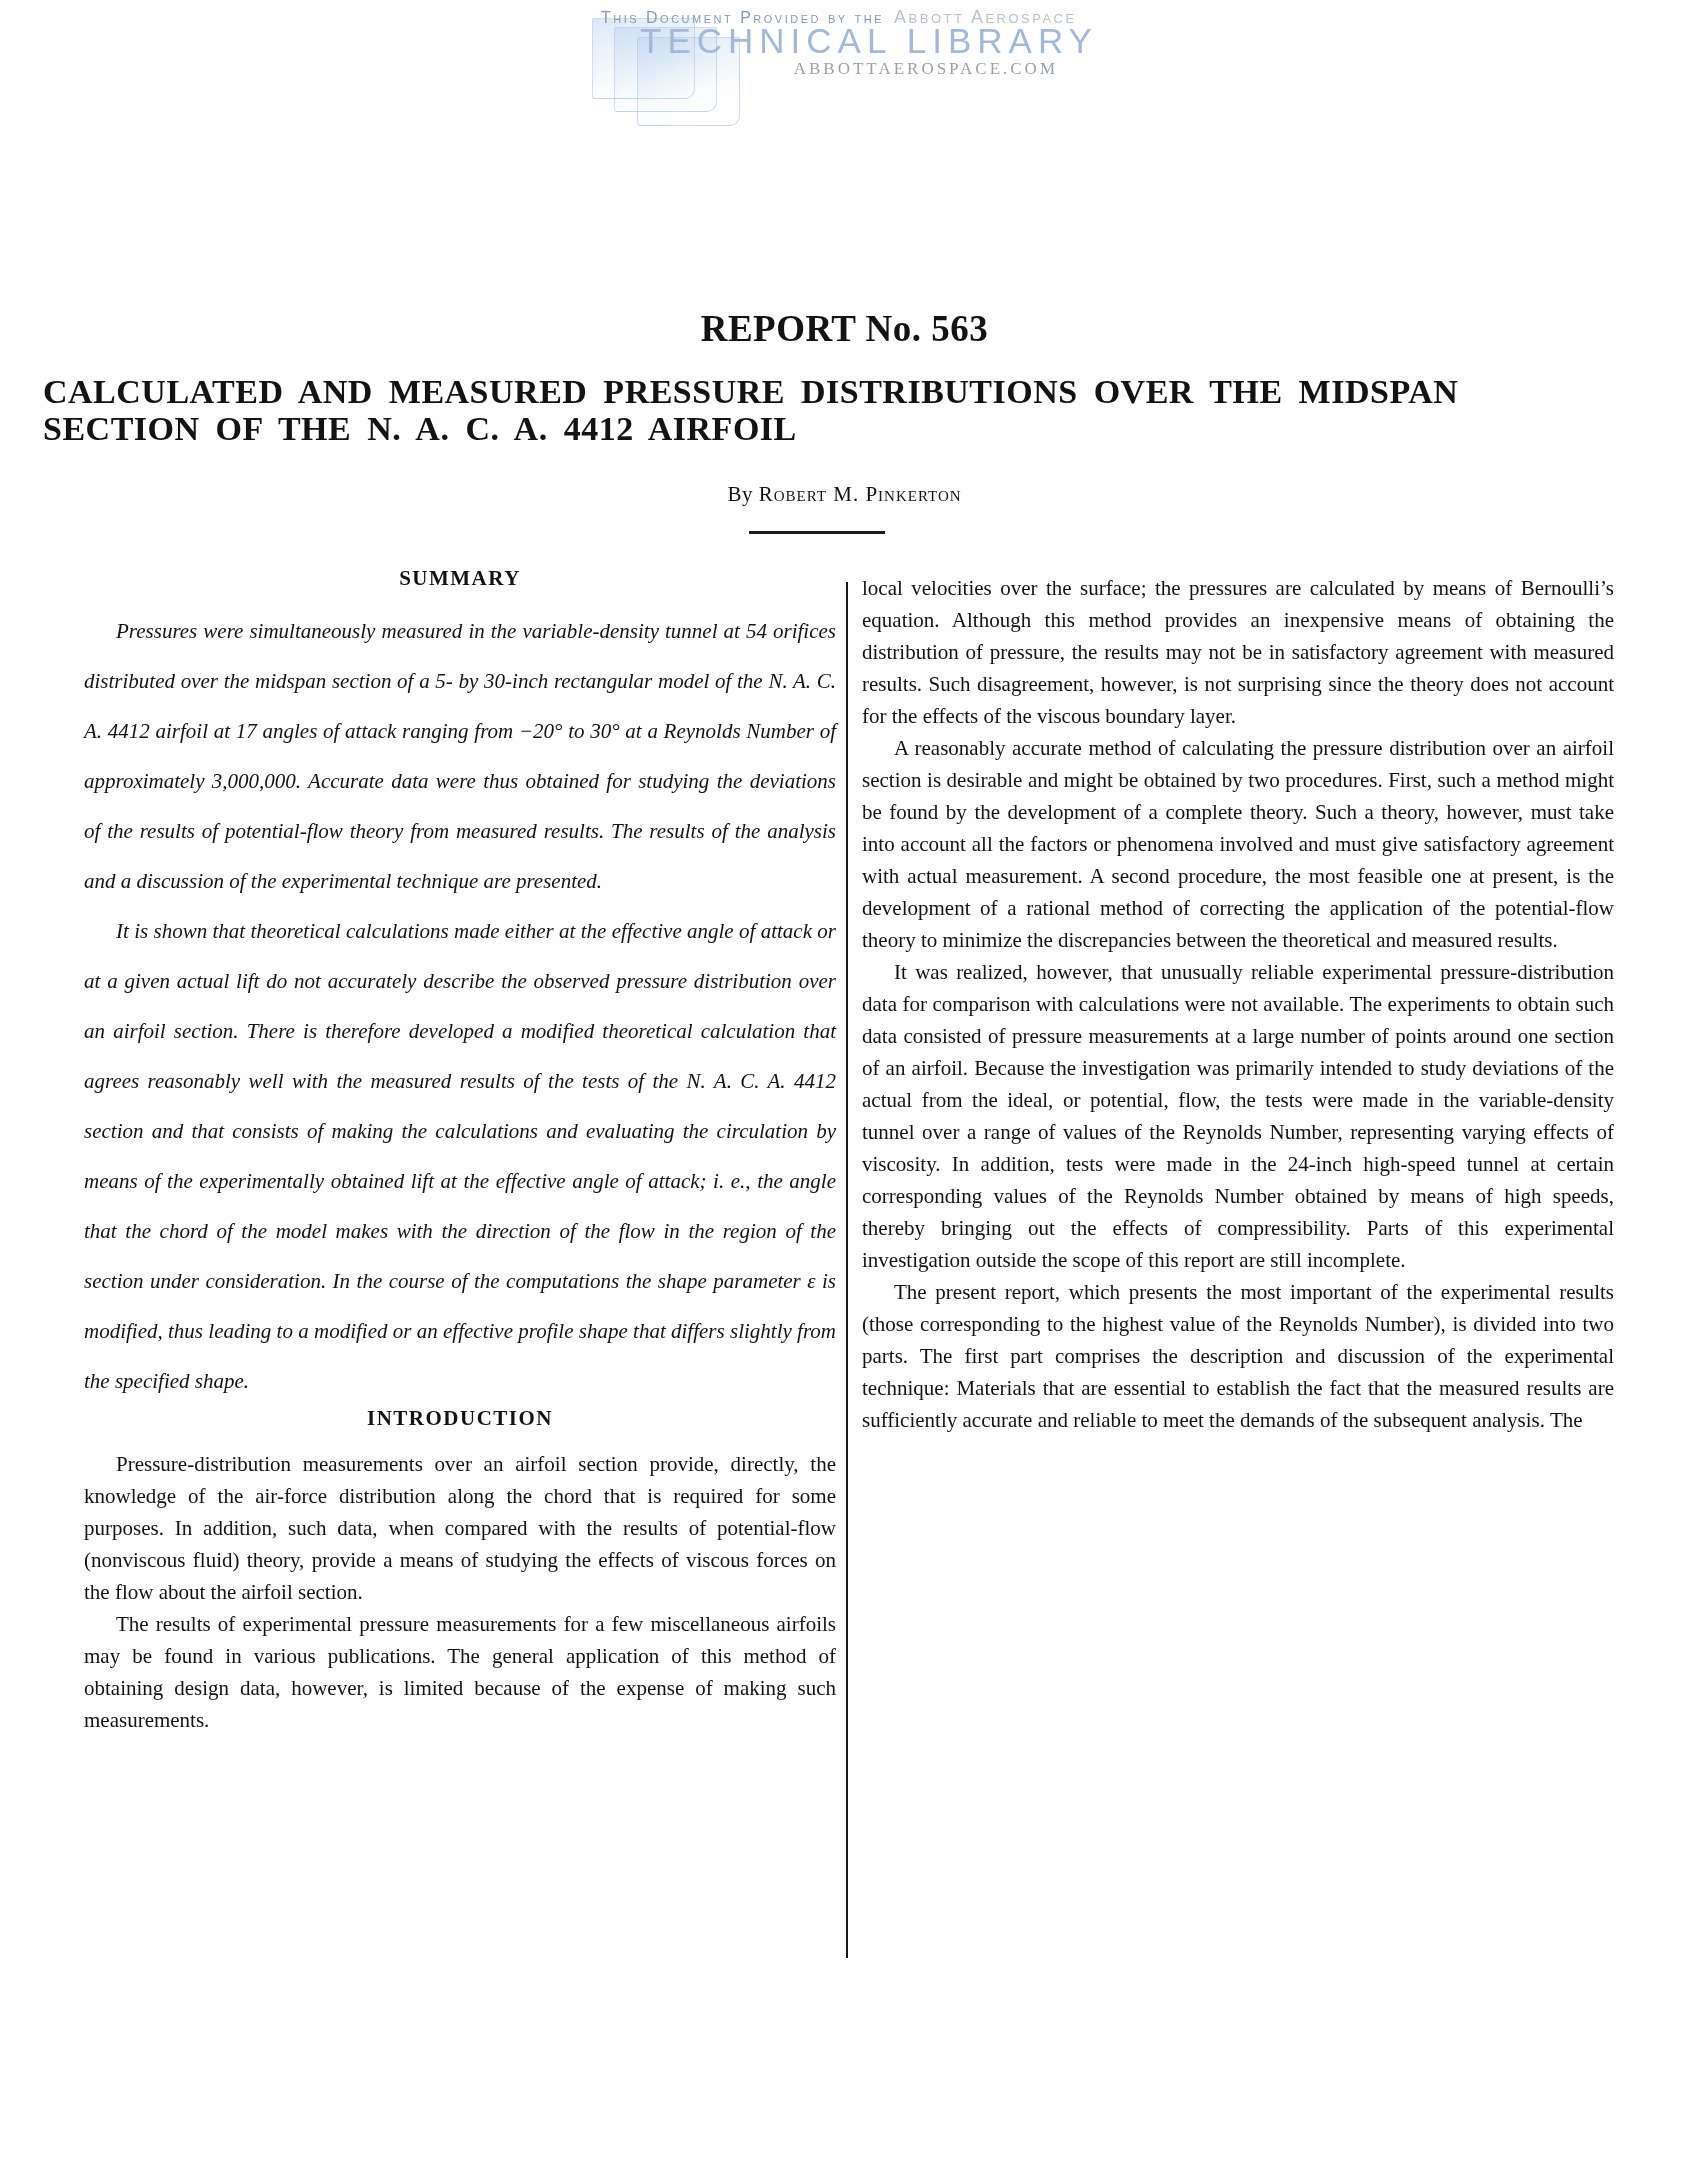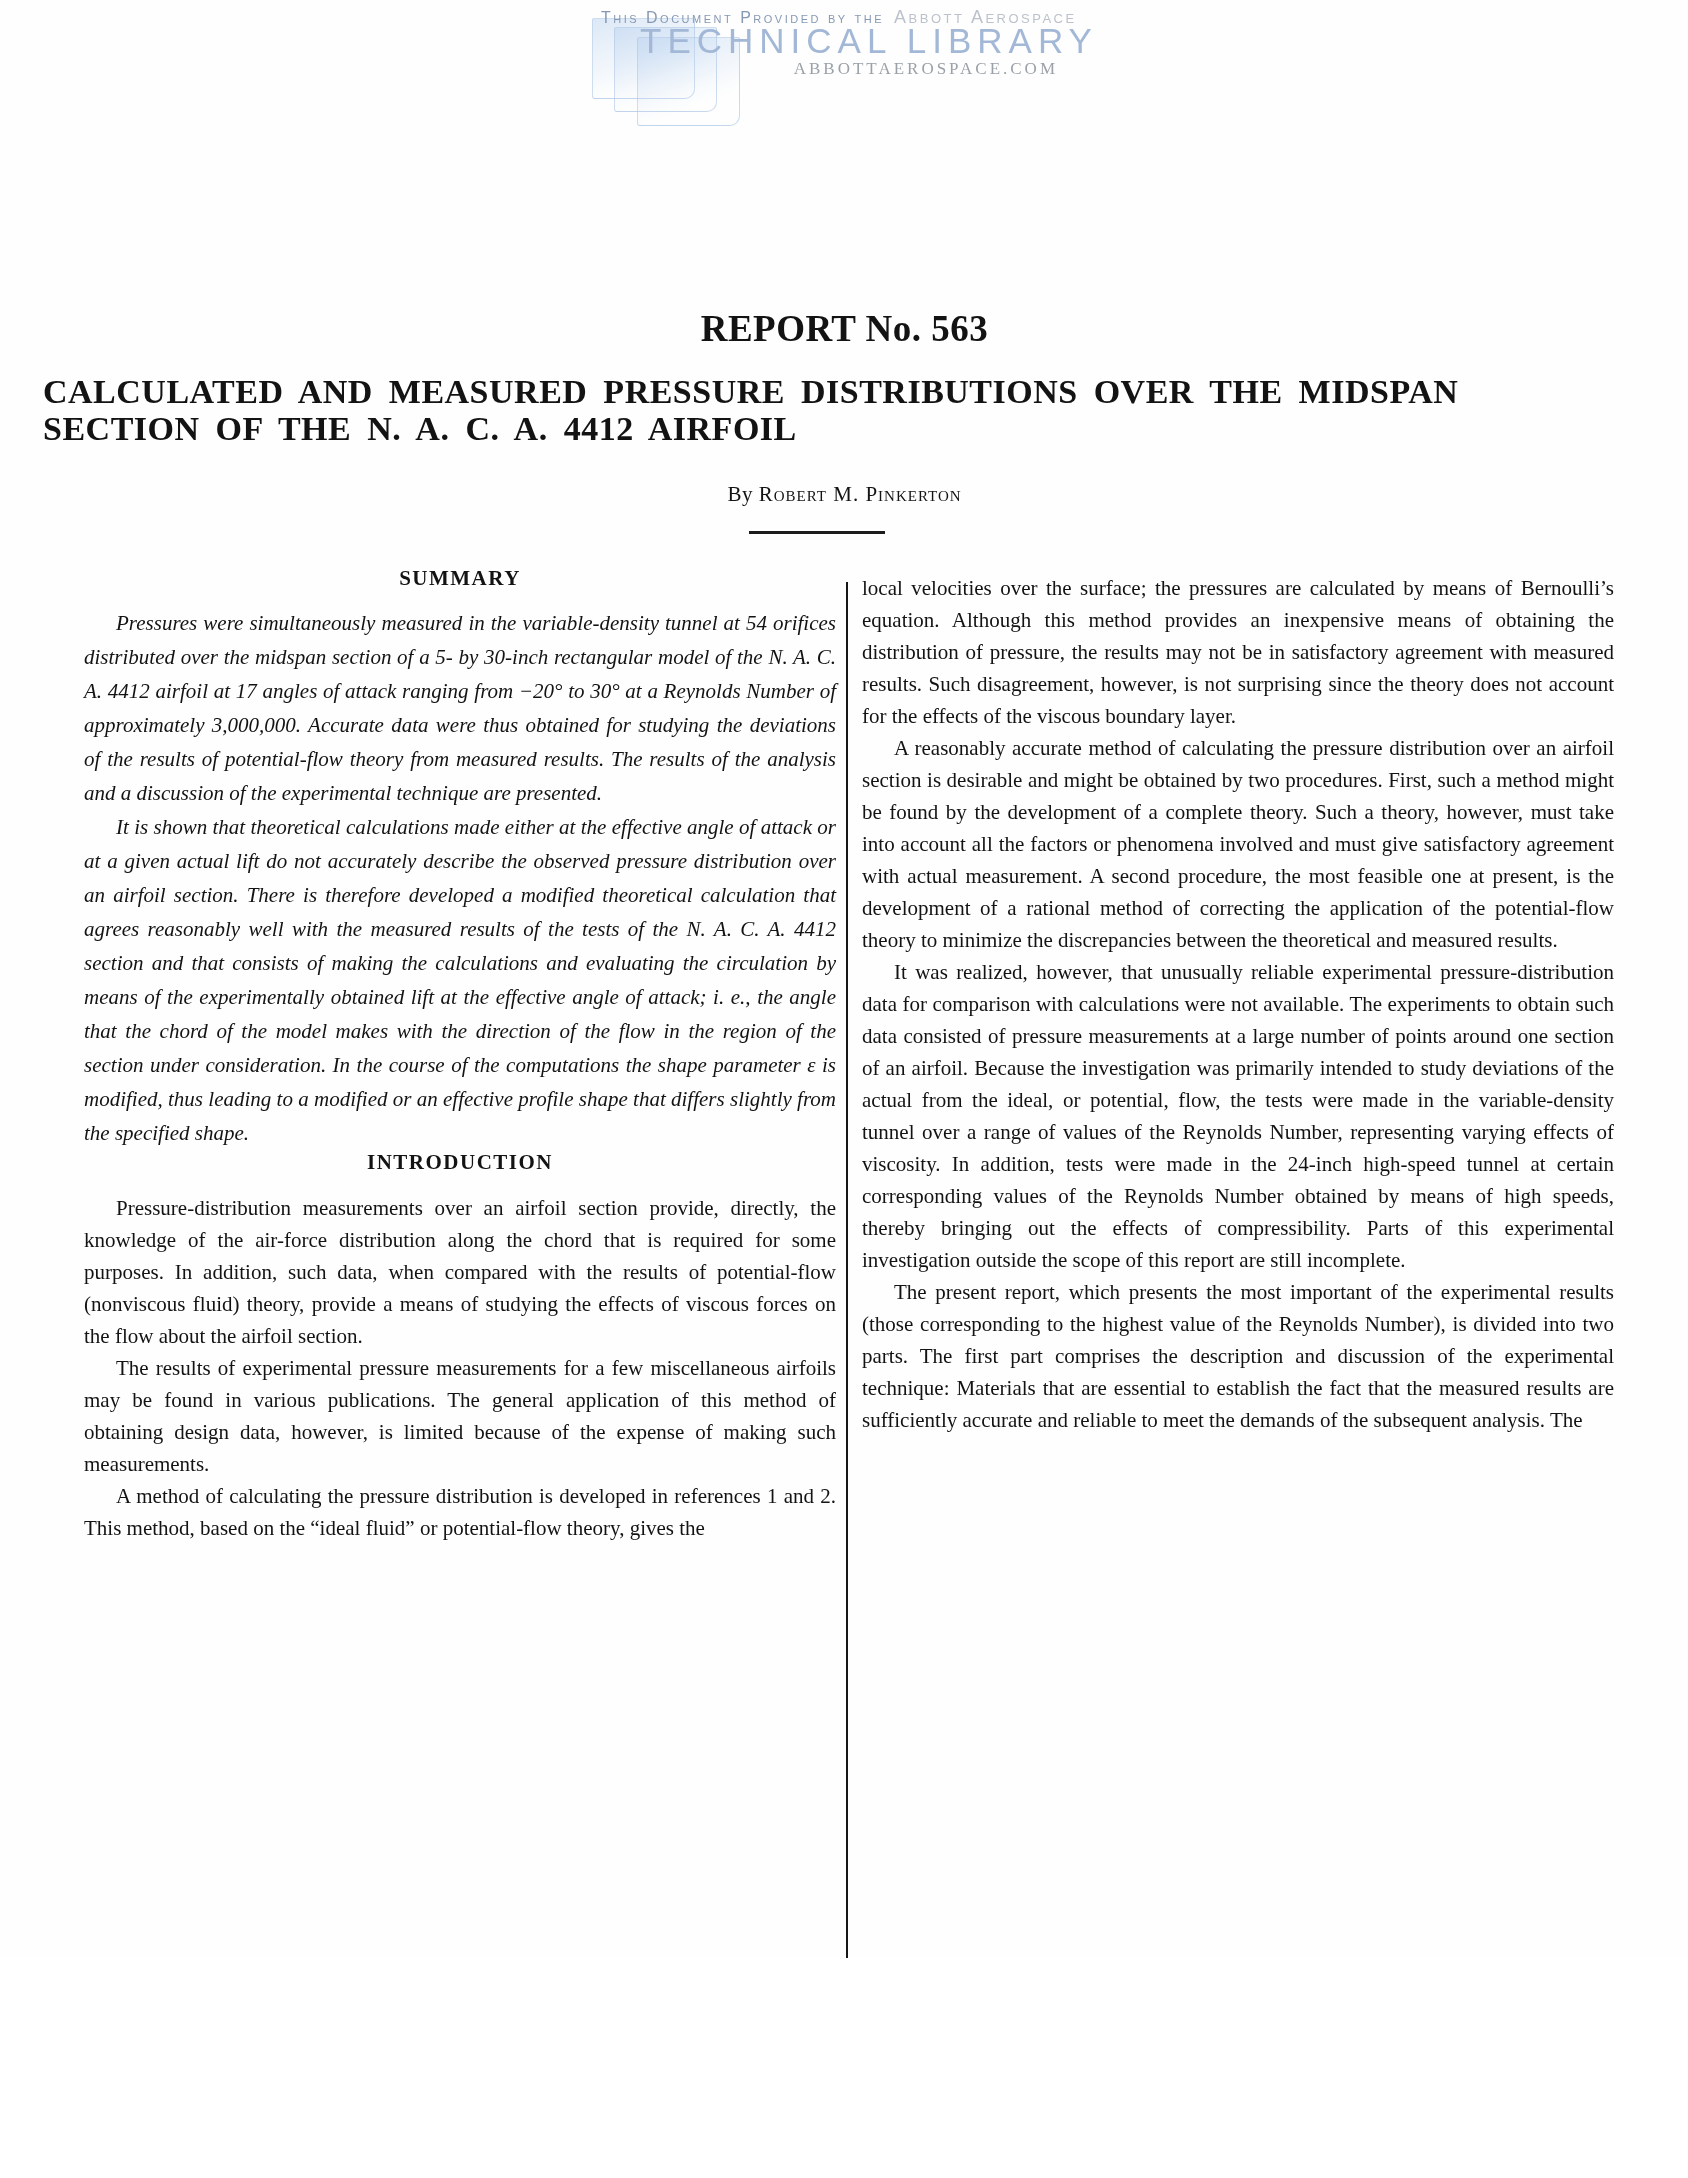--- a/index.html
+++ b/index.html
@@ -64,21 +64,21 @@
   .col-right { left:778px; top:6px; }
 
   .col h3 {
     margin:0 0 15px 0; text-align:center; font-size:21px; font-weight:bold;
     letter-spacing:1.5px; font-style:normal;
   }
   .col h3.intro { margin-bottom:17px; }
 
   .col p { margin:0; text-indent:32px; line-height:32px; }
   .col p.noindent { text-indent:0; }
-  .col p.summary { font-style:italic; line-height:34px; }
+  .col p.summary { font-style:italic; line-height:50px; }
 
   .page-number {
     position:absolute; left:1390px; top:2004px; width:79px; text-align:left;
     font-size:22px; font-weight:normal;
   }
 </style>
 </head>
 <body>
 
 <div class="page">
@@ -107,21 +107,20 @@
 
   <div class="columns">
 
     <div class="col col-left">
       <h3>SUMMARY</h3>
       <p class="summary">Pressures were simultaneously measured in the variable-density tunnel at 54 orifices distributed over the midspan section of a 5- by 30-inch rectangular model of the N. A. C. A. 4412 airfoil at 17 angles of attack ranging from −20° to 30° at a Reynolds Number of approximately 3,000,000.  Accurate data were thus obtained for studying the deviations of the results of potential-flow theory from measured results.  The results of the analysis and a discussion of the experimental technique are presented.</p>
       <p class="summary">It is shown that theoretical calculations made either at the effective angle of attack or at a given actual lift do not accurately describe the observed pressure distribution over an airfoil section.  There is therefore developed a modified theoretical calculation that agrees reasonably well with the measured results of the tests of the N. A. C. A. 4412 section and that consists of making the calculations and evaluating the circulation by means of the experimentally obtained lift at the effective angle of attack; i. e., the angle that the chord of the model makes with the direction of the flow in the region of the section under consideration.  In the course of the computations the shape parameter ε is modified, thus leading to a modified or an effective profile shape that differs slightly from the specified shape.</p>
       <h3 class="intro">INTRODUCTION</h3>
       <p>Pressure-distribution measurements over an airfoil section provide, directly, the knowledge of the air-force distribution along the chord that is required for some purposes.  In addition, such data, when compared with the results of potential-flow (nonviscous fluid) theory, provide a means of studying the effects of viscous forces on the flow about the airfoil section.</p>
       <p>The results of experimental pressure measurements for a few miscellaneous airfoils may be found in various publications.  The general application of this method of obtaining design data, however, is limited because of the expense of making such measurements.</p>
-      <p>A method of calculating the pressure distribution is developed in references 1 and 2.  This method, based on the “ideal fluid” or potential-flow theory, gives the</p>
     </div>
 
     <div class="col-divider"></div>
 
     <div class="col col-right">
       <p class="noindent">local velocities over the surface; the pressures are calculated by means of Bernoulli’s equation.  Although this method provides an inexpensive means of obtaining the distribution of pressure, the results may not be in satisfactory agreement with measured results.  Such disagreement, however, is not surprising since the theory does not account for the effects of the viscous boundary layer.</p>
       <p>A reasonably accurate method of calculating the pressure distribution over an airfoil section is desirable and might be obtained by two procedures.  First, such a method might be found by the development of a complete theory.  Such a theory, however, must take into account all the factors or phenomena involved and must give satisfactory agreement with actual measurement.  A second procedure, the most feasible one at present, is the development of a rational method of correcting the application of the potential-flow theory to minimize the discrepancies between the theoretical and measured results.</p>
       <p>It was realized, however, that unusually reliable experimental pressure-distribution data for comparison with calculations were not available.  The experiments to obtain such data consisted of pressure measurements at a large number of points around one section of an airfoil.  Because the investigation was primarily intended to study deviations of the actual from the ideal, or potential, flow, the tests were made in the variable-density tunnel over a range of values of the Reynolds Number, representing varying effects of viscosity.  In addition, tests were made in the 24-inch high-speed tunnel at certain corresponding values of the Reynolds Number obtained by means of high speeds, thereby bringing out the effects of compressibility.  Parts of this experimental investigation outside the scope of this report are still incomplete.</p>
       <p>The present report, which presents the most important of the experimental results (those corresponding to the highest value of the Reynolds Number), is divided into two parts.  The first part comprises the description and discussion of the experimental technique: Materials that are essential to establish the fact that the measured results are sufficiently accurate and reliable to meet the demands of the subsequent analysis.  The</p>
     </div>

